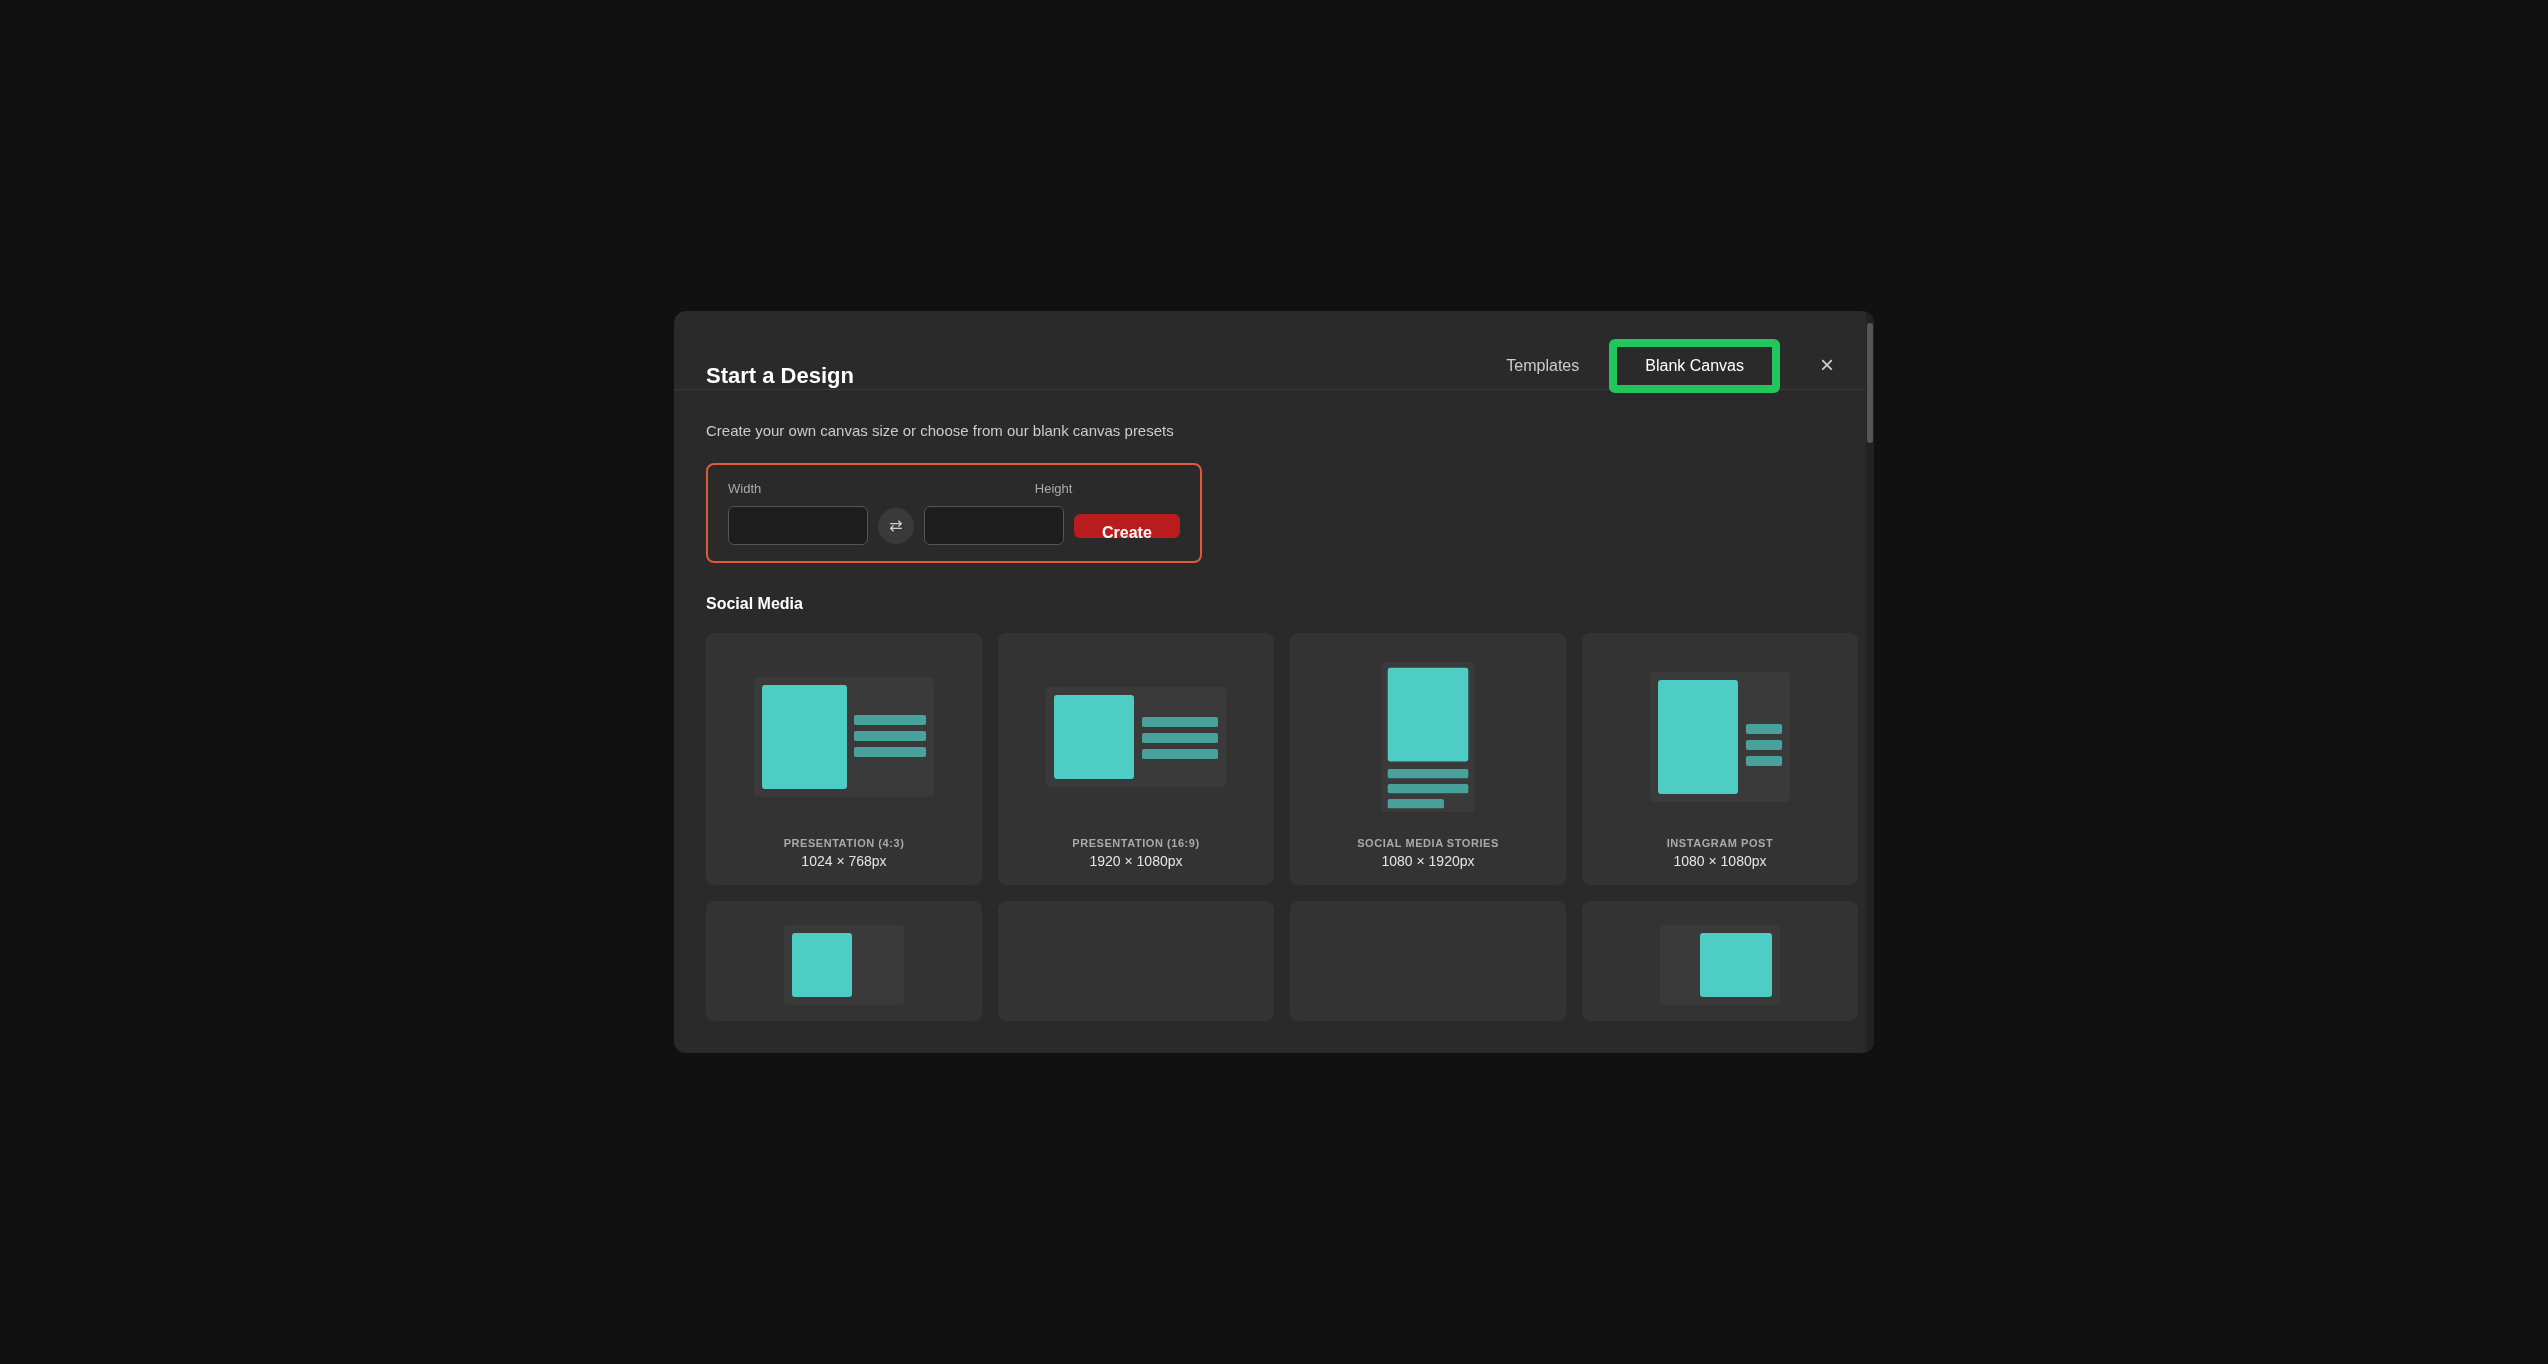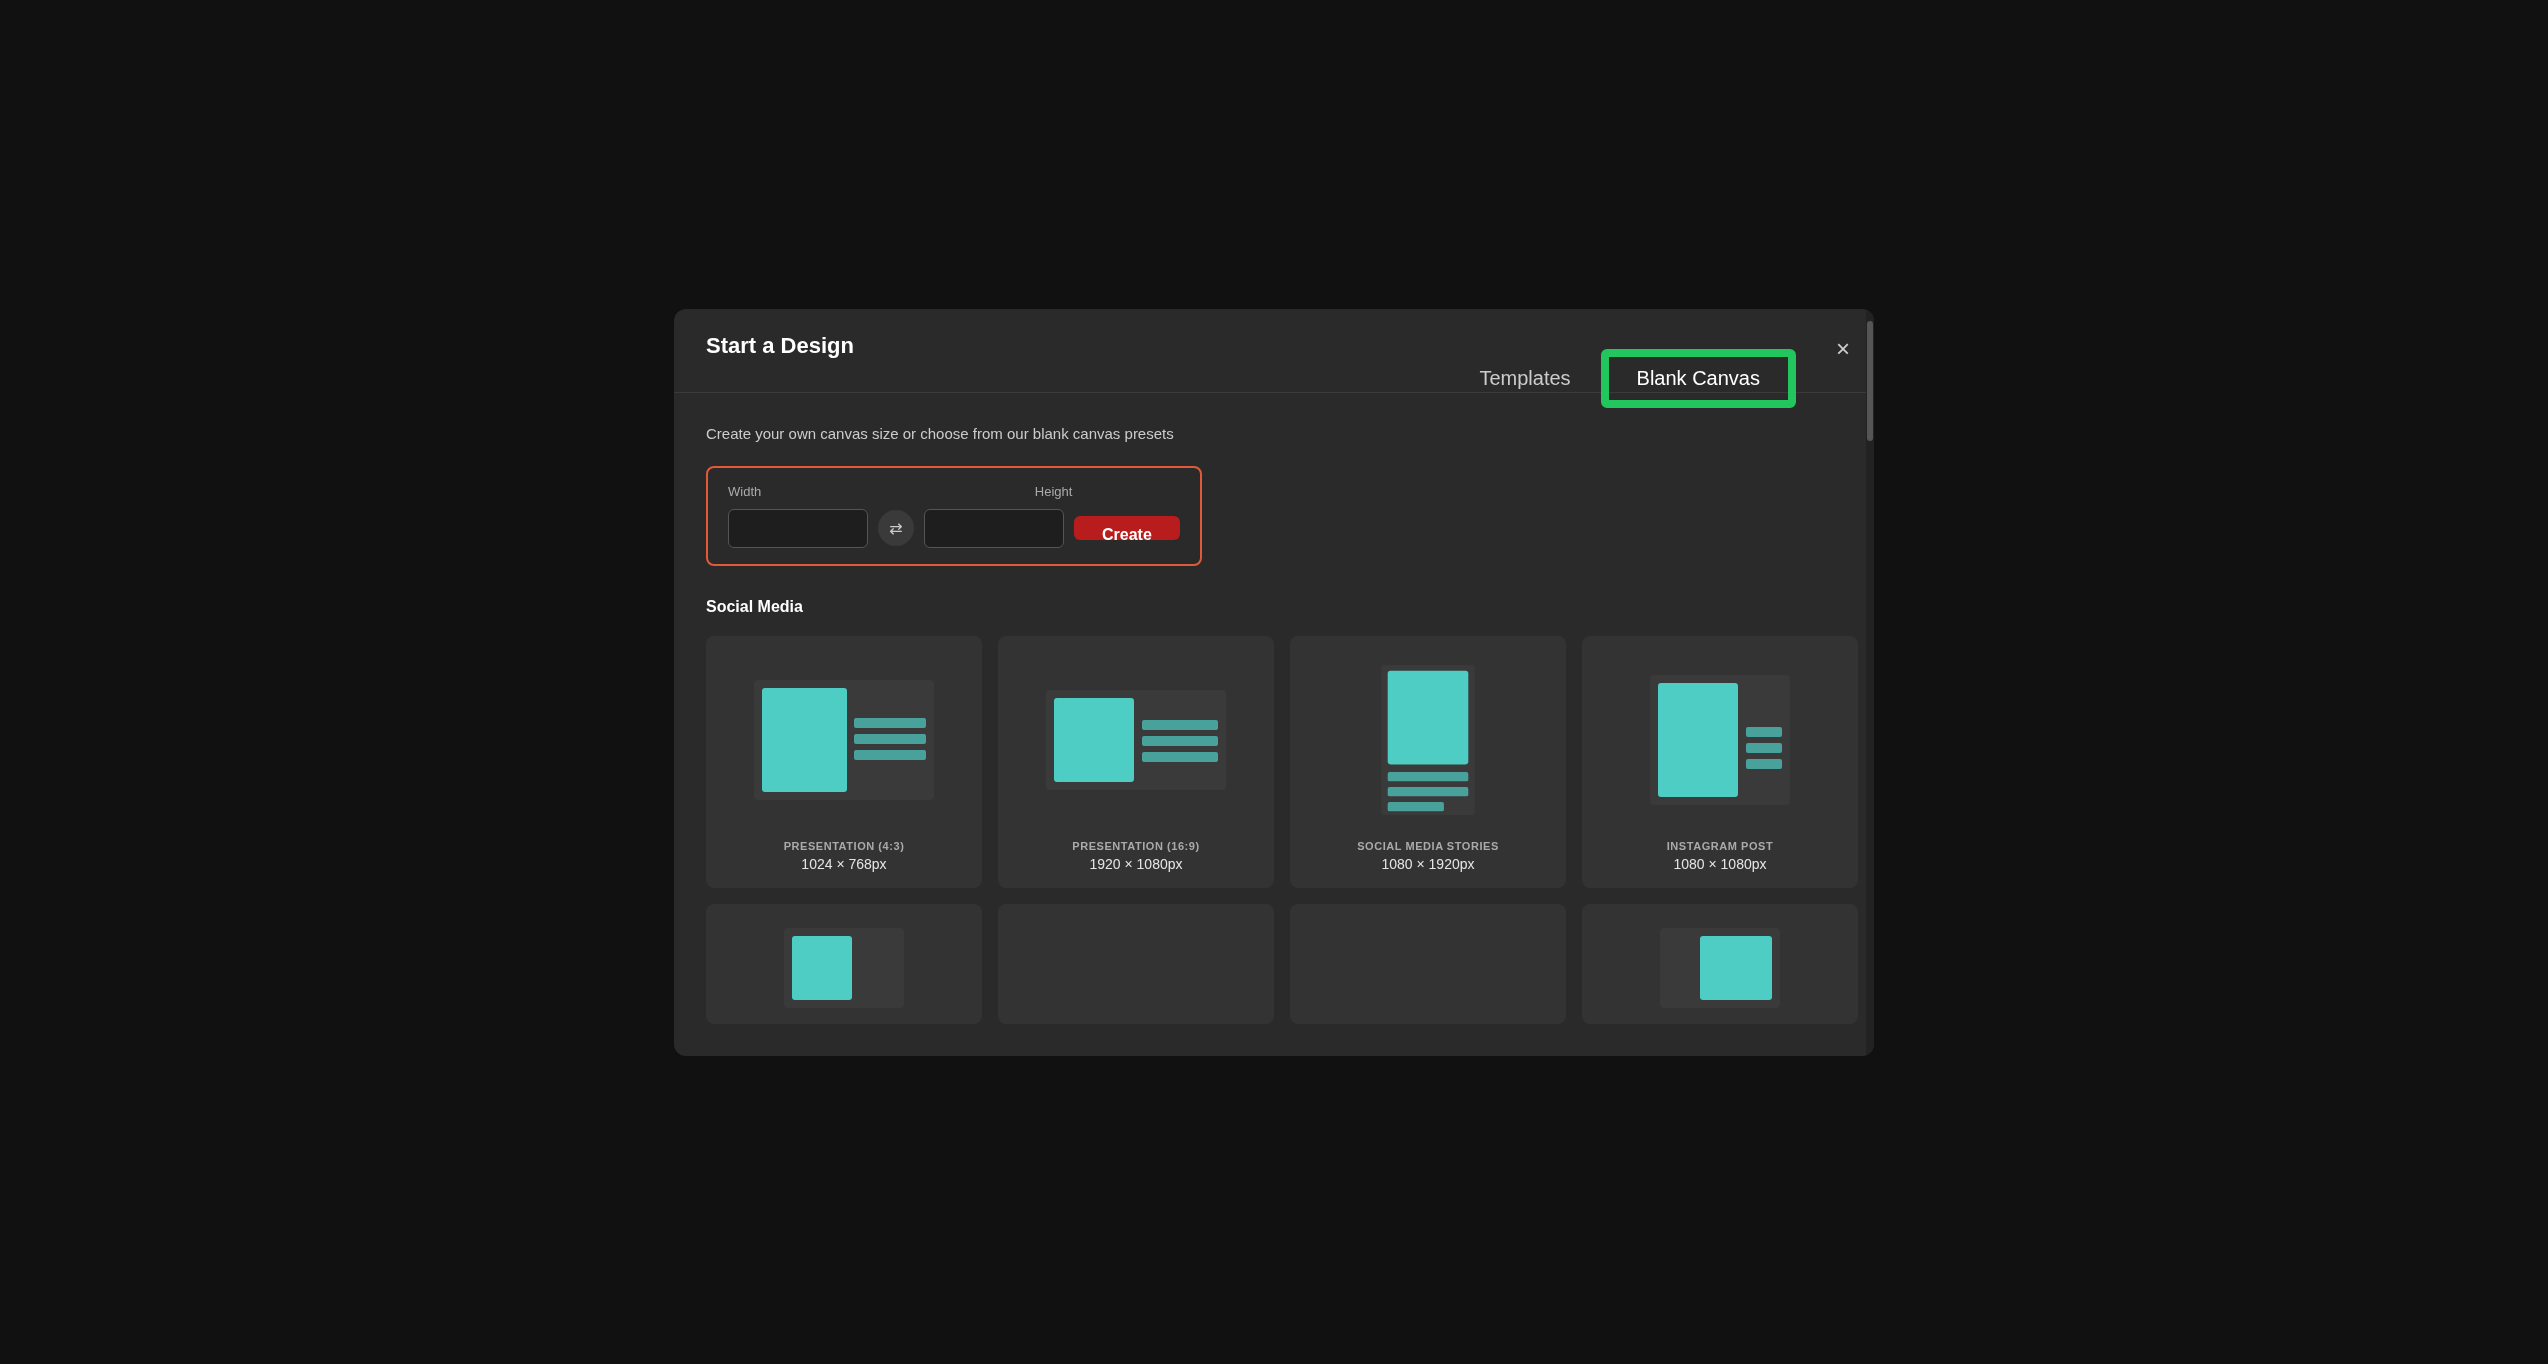--- a/index.html
+++ b/index.html
@@ -18,50 +18,50 @@
       width: 1200px;
       max-width: 98vw;
       min-height: 700px;
       position: relative;
       overflow: hidden;
       display: flex;
       flex-direction: column;
     }
     .modal-header {
       display: flex;
-      align-items: flex-start;
-      padding: 24px 16px 0 32px;
+      align-items: flex-end;
+      padding: 24px 32px 0 32px;
       gap: 0;
       border-bottom: 1px solid #3a3a3a;
       padding-bottom: 0;
     }
     .modal-title {
       font-size: 22px;
       font-weight: 600;
       color: #fff;
       margin-right: auto;
     }
     .tabs {
       display: flex;
       gap: 0;
       align-items: center;
       margin-right: 32px;
     }
     .tab {
       padding: 10px 28px;
-      font-size: 20px;
+      font-size: 16px;
       font-weight: 500;
       color: #ccc;
       cursor: pointer;
       border-radius: 6px 6px 0 0;
       border: 2px solid transparent;
       background: transparent;
       transition: all 0.15s;
       position: relative;
-      top: 16px;
+      top: 4px;
     }
     .tab.active {
       color: #fff;
       border: 8px solid #22c55e;
       border-radius: 6px;
       background: transparent;
     }
     .close-btn {
       background: none;
       border: none;

